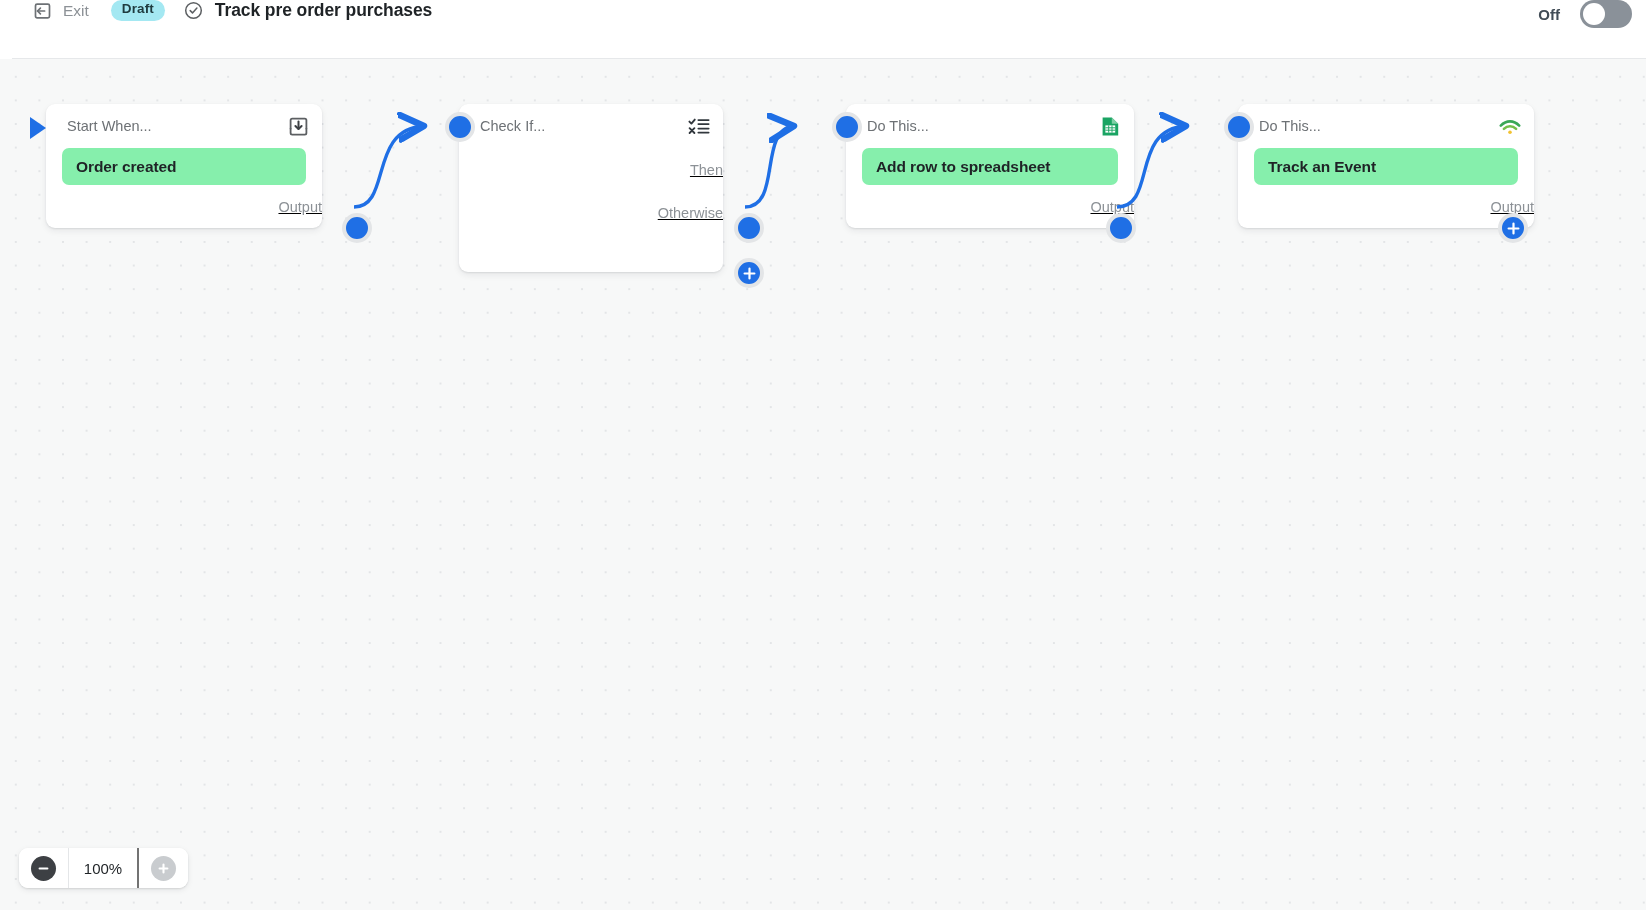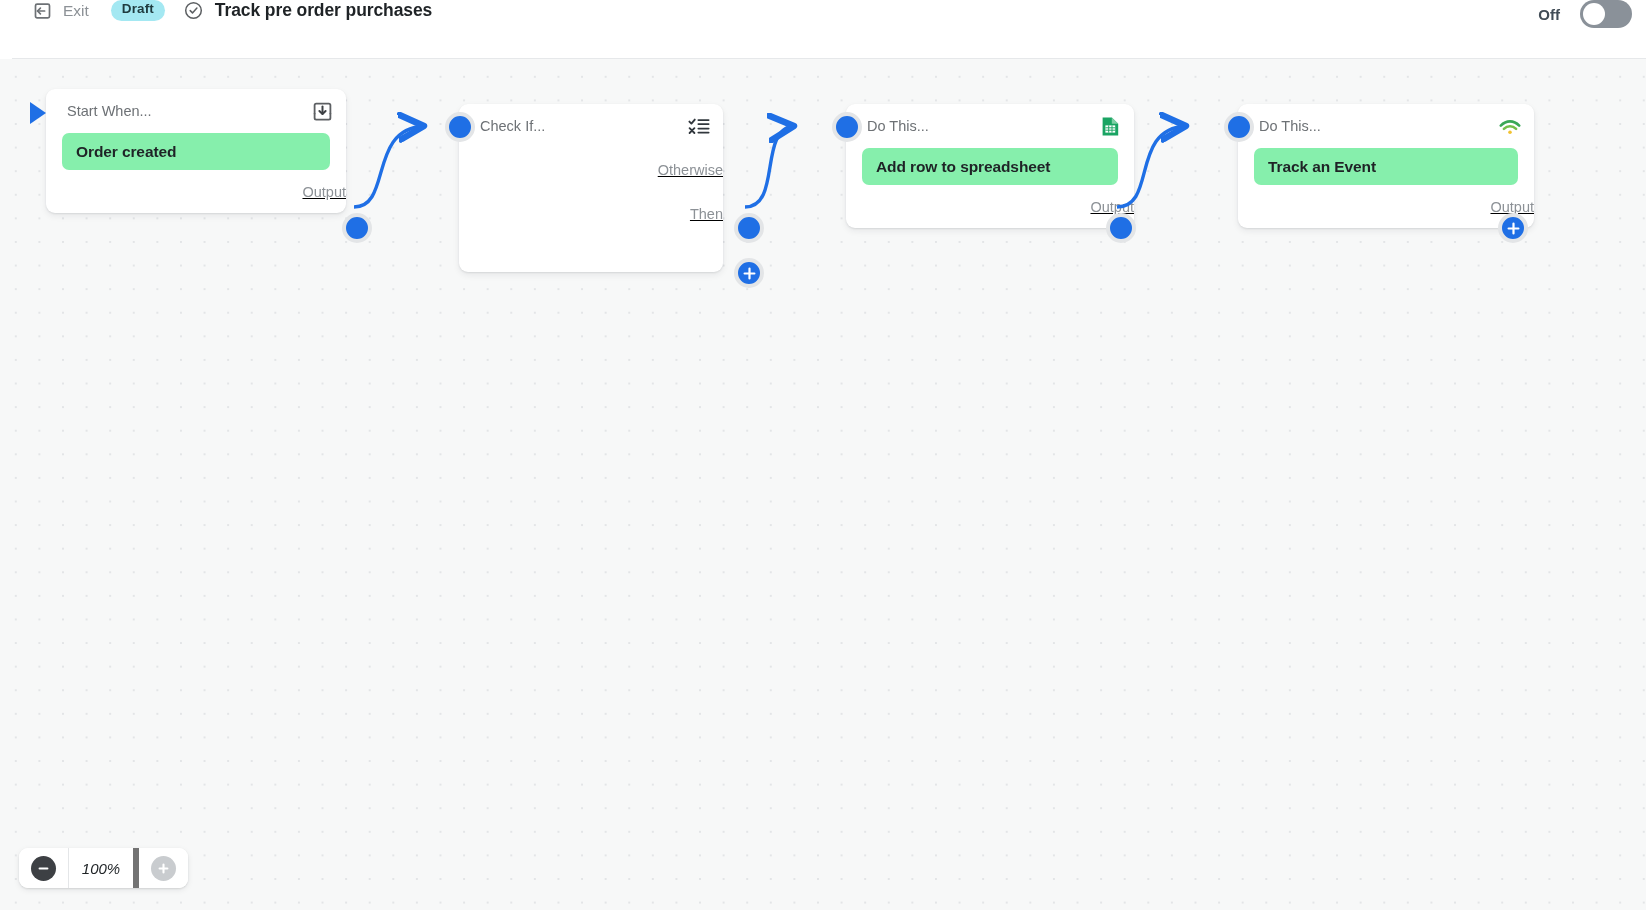--- a/index.html
+++ b/index.html
@@ -244,23 +244,22 @@
     display: flex; align-items: center; justify-content: center;
   }
   .zoom-circle.dark { background: #3d4044; }
   .zoom-circle.light { background: #c9cccf; }
   .zoom-level {
     width: 71px;
     display: flex; align-items: center; justify-content: center;
     font-size: 15px;
     color: #1f2326;
     border-left: 1px solid #e4e6e8;
-    border-right: 6px solid #737373;
-    cursor: pointer;
-    font-style: italic;
+    border-right: 2px solid #737373;
+    cursor: pointer;
   }
 </style>
 </head>
 <body>
 
 <div class="header">
   <div class="header-left">
 
     <button class="exit-btn">
       <span class="exit-icon">
@@ -304,21 +303,21 @@
 
     <path d="M 354 148 C 392 148 368 70 424 67" fill="none" stroke="#1f6fe5" stroke-width="3.4" marker-end="url(#arrow)"></path>
 
     <path d="M 745 148 C 782 148 758 70 794 67" fill="none" stroke="#1f6fe5" stroke-width="3.4" marker-end="url(#arrow)"></path>
 
     <path d="M 1117 148 C 1157 148 1130 70 1186 67" fill="none" stroke="#1f6fe5" stroke-width="3.4" marker-end="url(#arrow)"></path>
   </svg>
 
   <div class="nodes-layer">
 
-    <div class="card" style="left:46px; top:30px; width:300px; height:124px;text-align:right;">
+    <div class="card" style="left:46px; top:45px; width:276px; height:124px;text-align:right;">
       <div class="start-marker-halo"></div>
       <div class="start-marker"></div>
       <div class="card-head">
         <span class="card-head-title">Start When...</span>
         <span class="card-head-icon">
           <svg width="21" height="21" viewBox="0 0 21 21" fill="none">
             <path d="M2.6 12.6V17a1.6 1.6 0 001.6 1.6h12.6A1.6 1.6 0 0018.4 17v-4.4" stroke="#5c5f62" stroke-width="1.8" stroke-linecap="round"></path>
             <path d="M2.6 12.6V4.2A1.6 1.6 0 014.2 2.6h12.6a1.6 1.6 0 011.6 1.6v8.4" stroke="#5c5f62" stroke-width="1.8" stroke-linecap="round"></path>
             <path d="M10.5 5.6v7.2" stroke="#3d4044" stroke-width="2" stroke-linecap="round"></path>
             <path d="M7.4 10l3.1 3 3.1-3" stroke="#3d4044" stroke-width="2" stroke-linecap="round" stroke-linejoin="round"></path>
@@ -339,25 +338,25 @@
         <span class="card-head-title">Check If...</span>
         <span class="card-head-icon">
           <svg width="22" height="20" viewBox="0 0 22 20" fill="none">
             <path d="M1.4 5.6l2 2 3.4-4" stroke="#31373d" stroke-width="1.9" stroke-linecap="round" stroke-linejoin="round"></path>
             <path d="M1.6 12.2l4.8 4.8M6.4 12.2l-4.8 4.8" stroke="#31373d" stroke-width="1.9" stroke-linecap="round"></path>
             <path d="M10.4 4.1h10.2M10.4 8.1h10.2" stroke="#31373d" stroke-width="1.9" stroke-linecap="round"></path>
             <path d="M10.4 12.6h10.2M10.4 16.6h10.2" stroke="#31373d" stroke-width="1.9" stroke-linecap="round"></path>
           </svg>
         </span>
       </div>
+      <div class="port-row">
+        <span class="port-label">Then</span>
+      </div>
       <div class="port-row" style="height:44px;">
         <span class="port-label">Otherwise</span>
-      </div>
-      <div class="port-row">
-        <span class="port-label">Then</span>
       </div>
     </div>
     <div class="port-dot" style="left:449px; top:57px;"></div>
     <div class="port-dot" style="left:738px; top:158px;"></div>
     <div class="port-plus" style="left:738px; top:203px;">
       <svg width="13" height="13" viewBox="0 0 13 13">
         <path d="M6.5 1.6v9.8M1.6 6.5h9.8" stroke="#ffffff" stroke-width="2.2" stroke-linecap="round"></path>
       </svg>
     </div>
 

